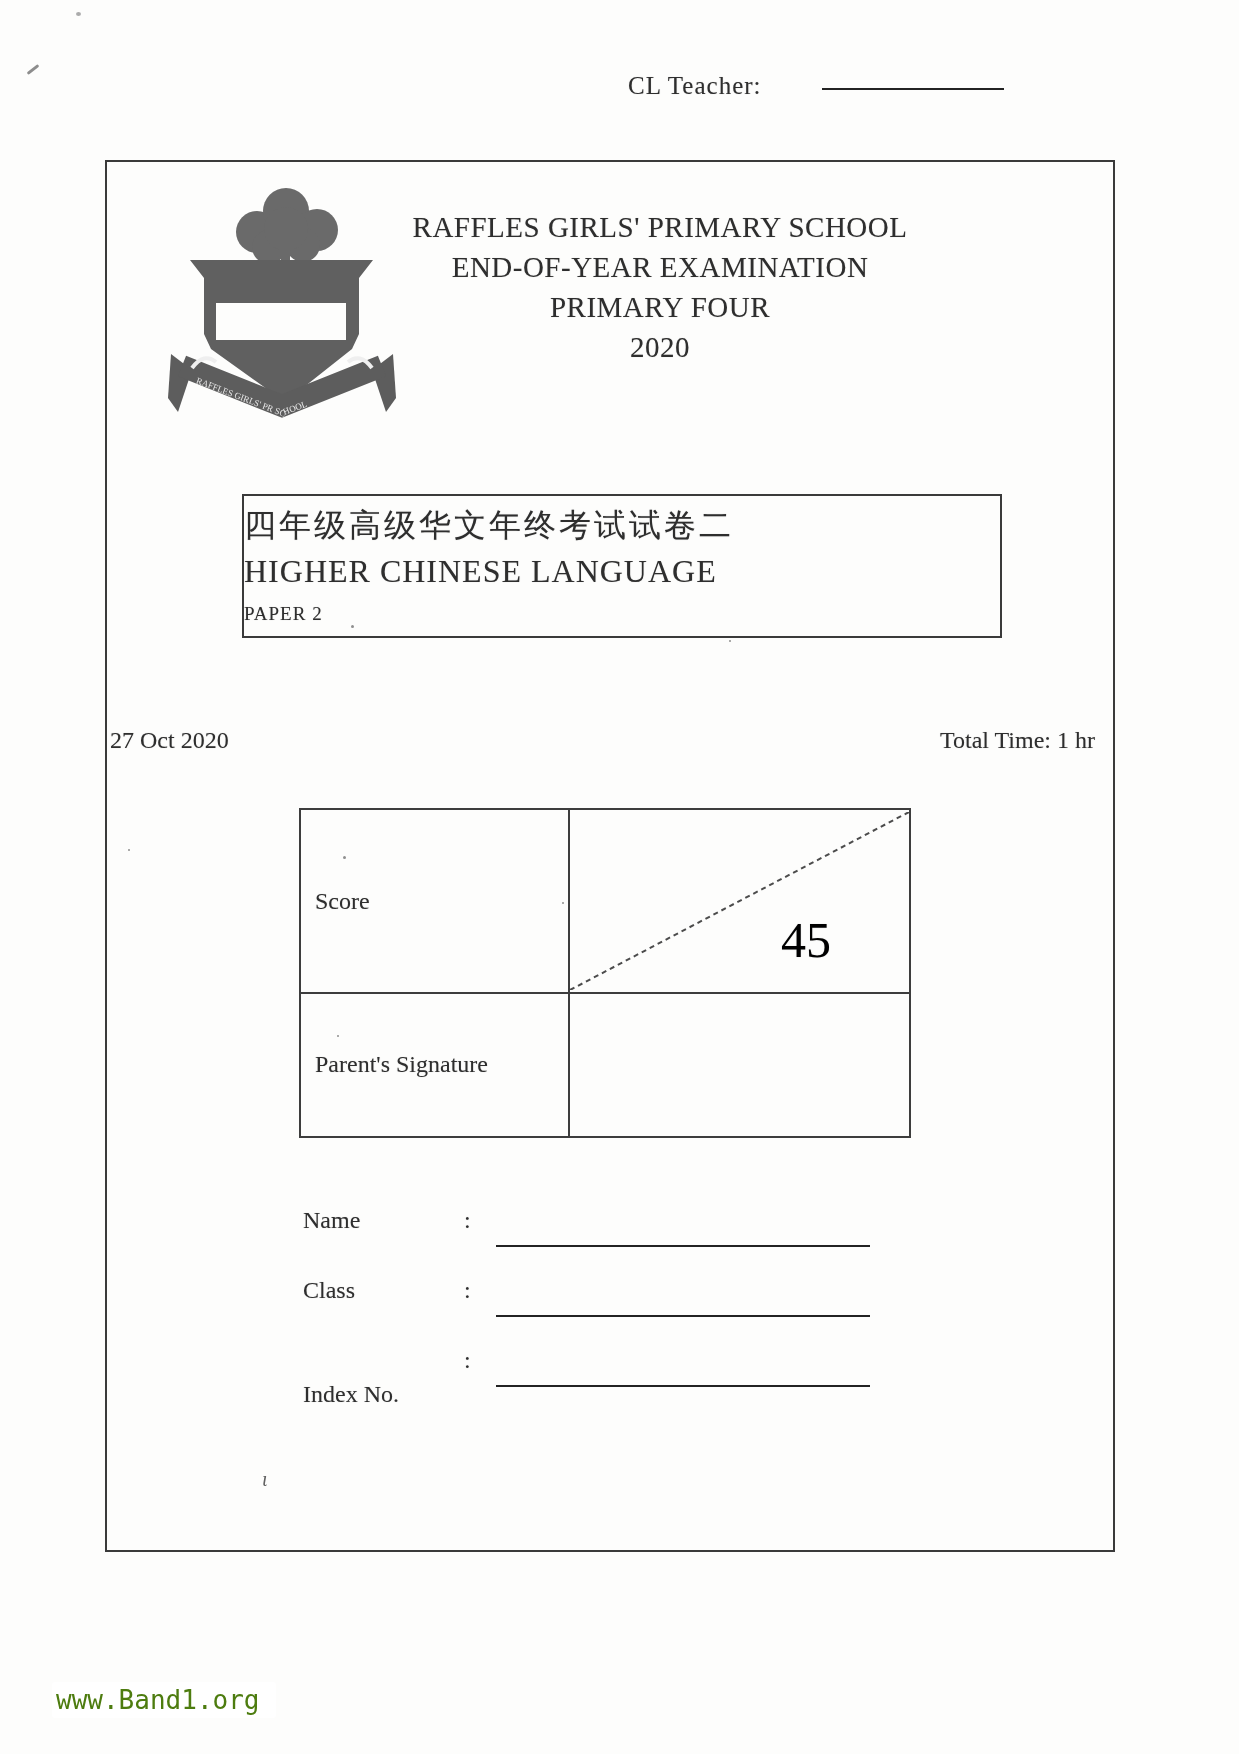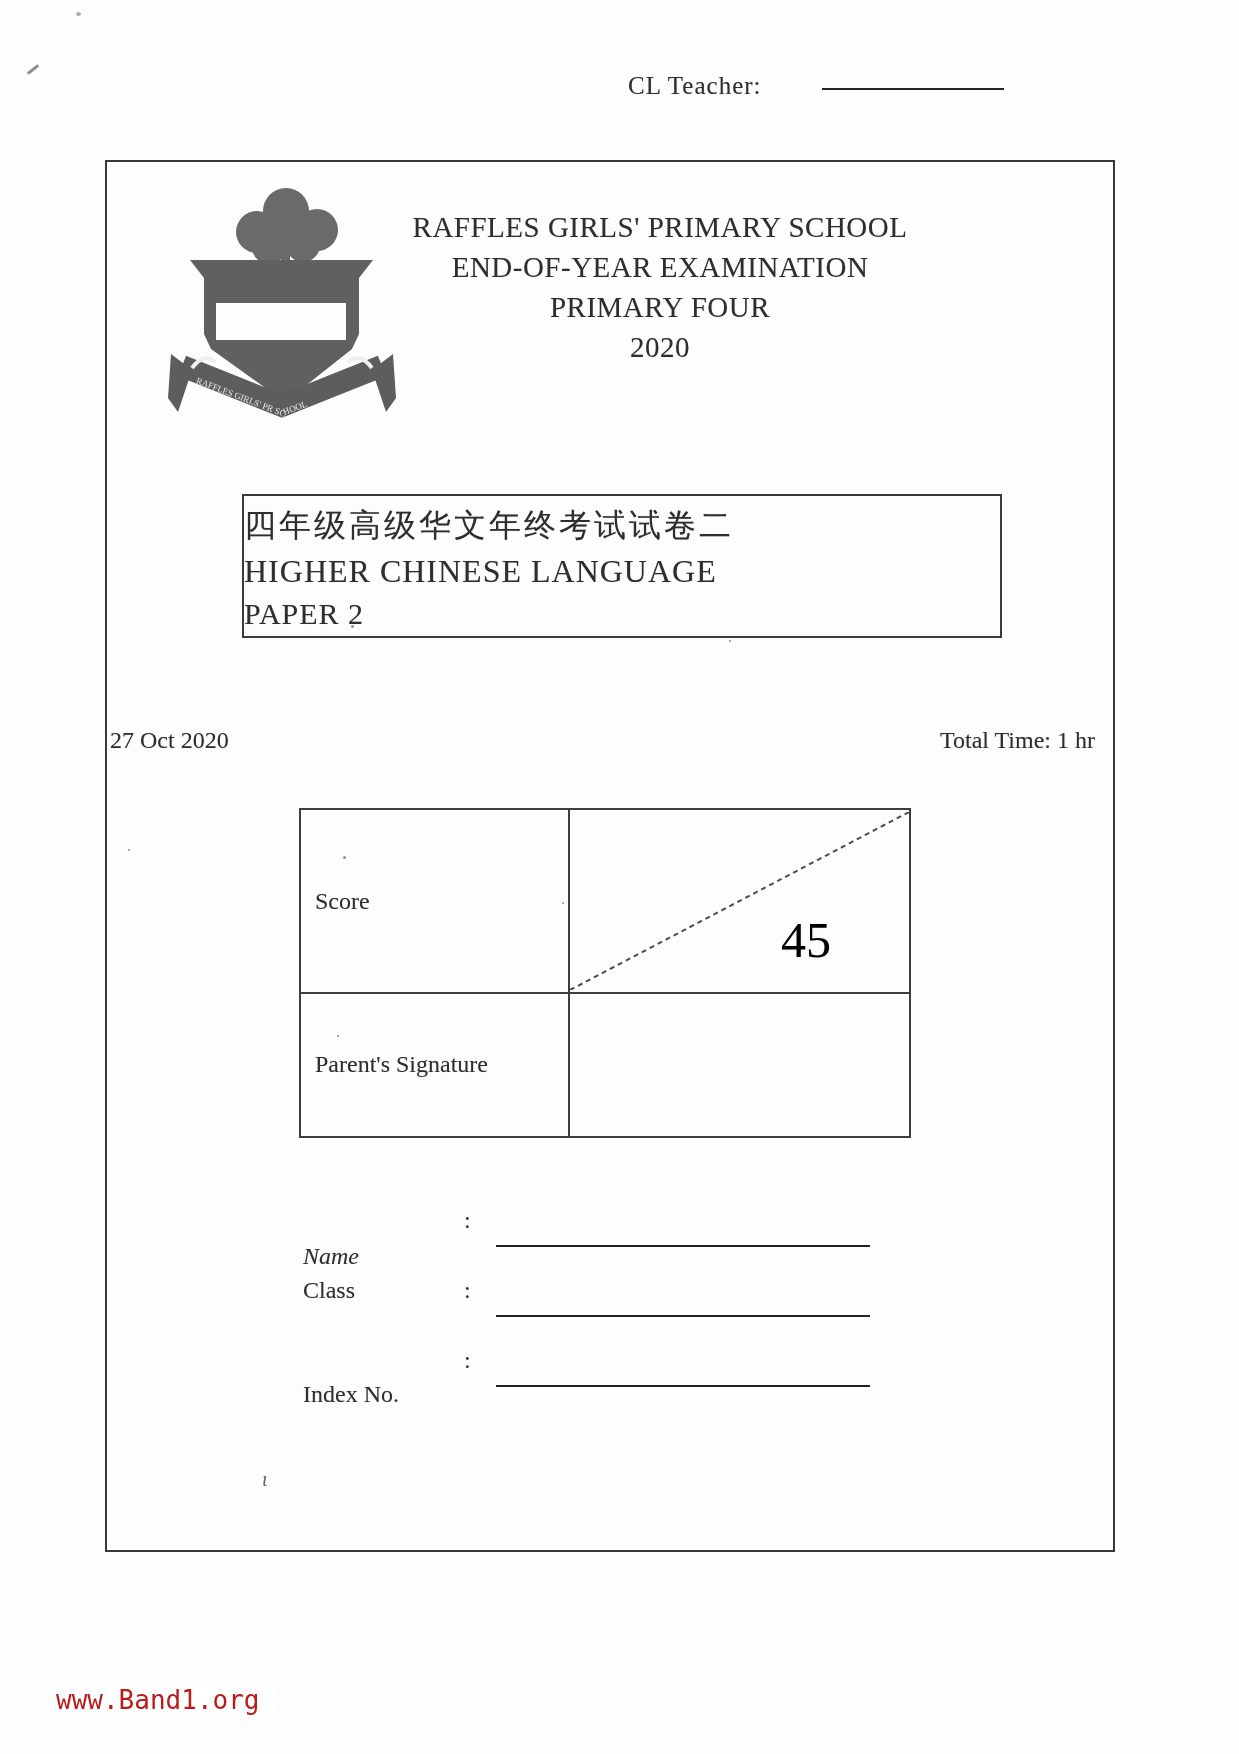--- a/index.html
+++ b/index.html
@@ -21,21 +21,21 @@
   
   .crest{left:168px;top:184px;width:228px;height:240px;}
   
   .heading{left:370px;top:207px;width:580px;text-align:center;
     font-size:29px;line-height:40px;letter-spacing:0.5px;font-weight:bold;font-weight:normal;}
   
   .subject-box{left:242px;top:494px;width:760px;height:144px;
     border:2px solid #3a3a3a;box-sizing:border-box;text-align:left;padding-top:6px;}
   .subject-cn{font-size:32px;line-height:46px;letter-spacing:3px;}
   .subject-en{font-size:32px;line-height:46px;letter-spacing:1px;}
-  .paper-no{font-size:30px;line-height:40px;letter-spacing:1px;}
+  .paper-no{font-size:19px;line-height:40px;letter-spacing:1px;}
   
   .exam-date{left:110px;top:727px;font-size:24px;}
   .total-time{left:890px;top:727px;width:205px;text-align:right;font-size:24px;}
   
   .score-table{left:299px;top:785px;width:612px;height:330px;
     border:2px solid #3d3d3d;box-sizing:border-box;margin-top:23px;}
   .score-col-divider{left:267px;top:0;width:2px;height:100%;background:#3d3d3d;}
   .score-row-divider{left:0;top:182px;width:100%;height:2px;background:#3d3d3d;}
   .score-label{left:14px;top:0;height:182px;display:flex;align-items:center;font-size:24px;}
   .parent-label{left:14px;top:184px;height:140px;display:flex;align-items:center;font-size:24px;}
@@ -47,21 +47,21 @@
   .field-colon{font-size:24px;left:464px;}
   .field-line{left:496px;width:374px;}
   
   .pen-mark{left:26px;top:68px;width:14px;height:3px;background:#8d8d8d;
     transform:rotate(-38deg);border-radius:2px;}
   .pen-dot{left:76px;top:12px;width:5px;height:4px;background:#ababab;border-radius:50%;}
   .squiggle{left:262px;top:1468px;font-size:20px;color:#616161;font-style:italic;}
   .speck{background:#8f8f8f;border-radius:50%;}
   
   .watermark{left:52px;top:1682px;font-family:"DejaVu Sans Mono","Liberation Mono",monospace;
-    font-size:26px;color:#b91c1c;background:#ffffff;padding:3px 16px 3px 4px;border-radius:3px;}
+    font-size:26px;color:#4d7c0f;background:#ffffff;padding:3px 16px 3px 4px;border-radius:3px;}
 </style>
 </head>
 <body>
 
 <div class="page">
 
   <div class="abs pen-mark"></div>
   <div class="abs pen-dot"></div>
   <div class="abs speck" style="left:351px;top:625px;width:3px;height:3px;"></div>
   <div class="abs speck" style="left:128px;top:849px;width:2px;height:2px;"></div>
@@ -126,21 +126,21 @@
     <div class="abs score-row-divider"></div>
     <div class="abs ink score-label">Score</div>
     <div class="abs ink parent-label">Parent's Signature</div>
     <svg class="abs score-diagonal" viewBox="0 0 339 178" preserveAspectRatio="none">
       <line x1="0" y1="178" x2="339" y2="0" stroke="#4c4c4c" stroke-width="2" stroke-dasharray="5 4"></line>
     </svg>
     <div class="abs ink score-value">45</div>
     <div class="abs" style="left:269px;top:184px;width:339px;height:140px;"></div>
   </div>
 
-  <div class="abs ink field-label" style="top:1243px;font-style:italic;">Name</div>
+  <div class="abs ink field-label" style="top:1207px;">Name</div>
   <div class="abs ink field-colon" style="top:1207px;">:</div>
   <div class="abs rule field-line" style="top:1245px;"></div>
 
   <div class="abs ink field-label" style="top:1277px;">Class</div>
   <div class="abs ink field-colon" style="top:1277px;">:</div>
   <div class="abs rule field-line" style="top:1315px;"></div>
 
   <div class="abs ink field-label" style="top:1347px;margin-top:34px;">Index No.</div>
   <div class="abs ink field-colon" style="top:1347px;">:</div>
   <div class="abs rule field-line" style="top:1385px;"></div>

